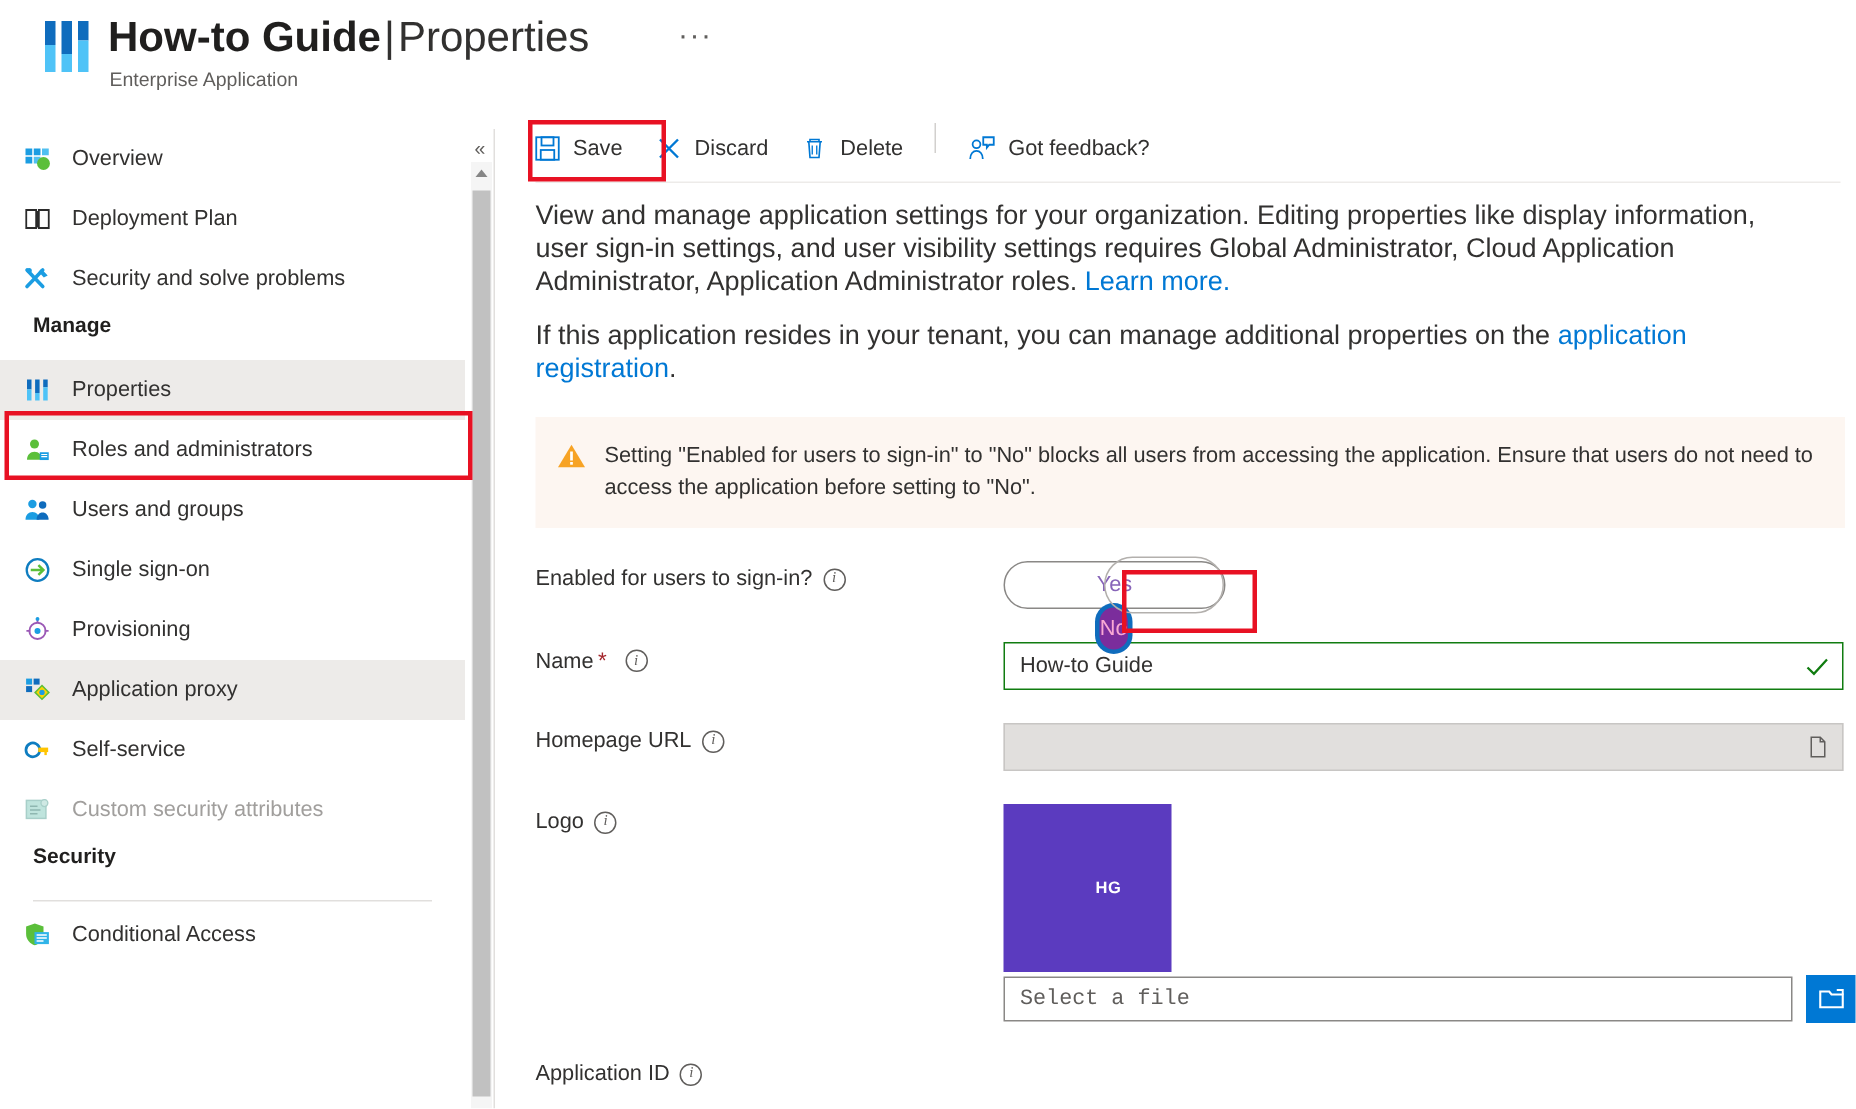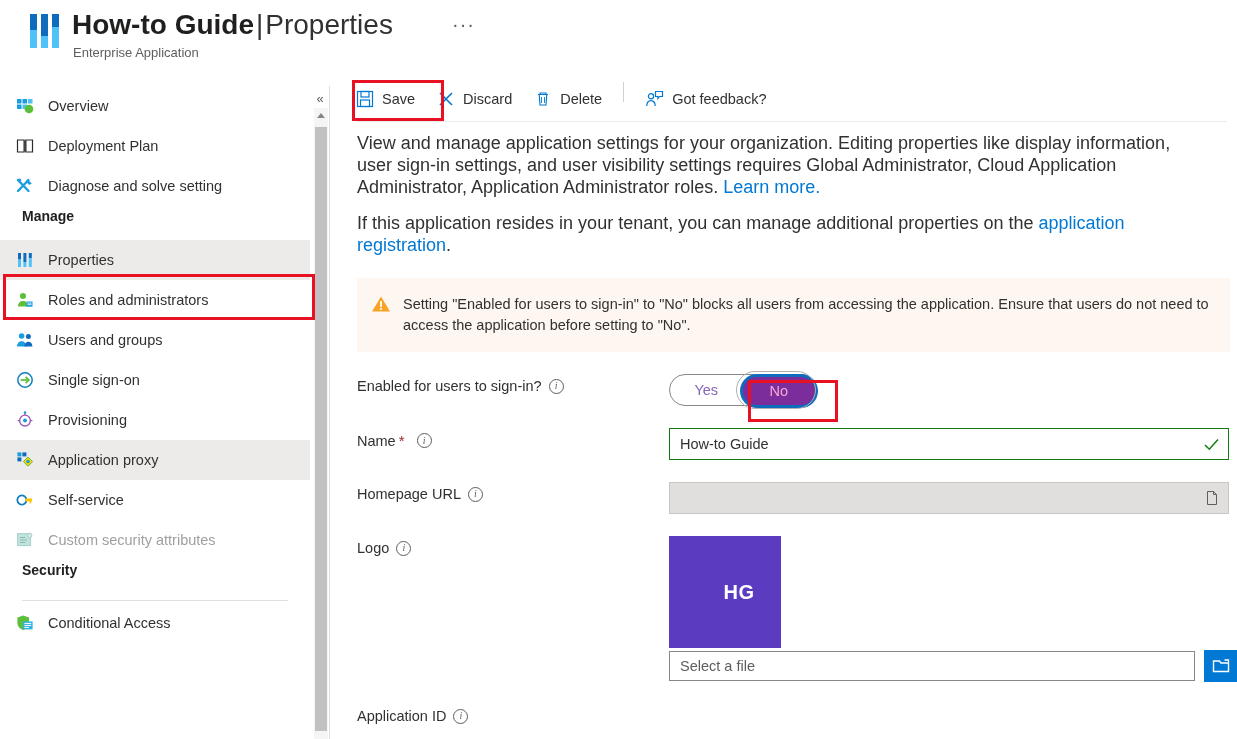--- a/index.html
+++ b/index.html
@@ -132,22 +132,23 @@
     width: 15px; height: 15px; border: 1px solid #605e5c; border-radius: 50%;
     font-size: 10px; font-style: italic; color: #605e5c; margin-left: 7px;
     font-family: "Liberation Serif", serif; cursor: pointer; line-height: 1;
   }
   .ctrl { flex: 1; }
 
   
   .toggle-wrap { position: relative; }
   .toggle {
     width: 148px; height: 32px; border: 1px solid #8a8886; border-radius: 16px;
-    display: flex; align-items: flex-end; background: #fff; cursor: pointer;
+    display: flex; align-items: center; background: #fff; cursor: pointer;
     position: relative;
+    flex-direction: column;
   }
   .toggle .opt {
     flex: 1; text-align: center; font-size: 14.5px; line-height: 30px;
     color: #8764b8; border-radius: 15px; user-select: none;
   }
   .toggle .opt.sel {
     background: #7b2d9c; color: #f9a8d4; height: 28px; line-height: 28px;
     margin-right: 1px; box-shadow: 0 0 0 3px #0f6cbd;
   }
   .toggle-focus {
@@ -162,27 +163,27 @@
     font-size: 14.5px; color: #323130;
   }
   .inp.valid { border-color: #107c10; }
   .inp.dis { background: #e1dfdd; border-color: #c8c6c4; color: #605e5c; }
   .inp .txt { flex: 1; white-space: nowrap; overflow: hidden; }
   .inp .end { flex: 0 0 auto; display: flex; align-items: center; }
 
   .logo-tile {
     width: 112px; height: 112px; background: #5b3bbf;
     display: flex; align-items: center; justify-content: center;
-    color: #fff; font-size: 20px; font-weight: 700; letter-spacing: .5px; padding-left: 28px;
+    color: #fff; font-size: 11px; font-weight: 700; letter-spacing: .5px; padding-left: 28px;
   }
   .file-row { display: flex; align-items: center; margin-top: 2px; }
   .file-inp {
     width: 526px; height: 30px; border: 1px solid #8a8886; background: #fff;
     display: flex; align-items: center; padding-left: 10px;
-    font-size: 14.5px; color: #605e5c;
+    font-size: 14.5px; color: #605e5c; font-family: Liberation Mono, monospace;
   }
   .browse-btn {
     width: 34px; height: 32px; background: #0078d4; margin-left: 9px;
     display: flex; align-items: center; justify-content: center; cursor: pointer;
   }
 
   
   .annot { position: absolute; border: 3px solid #e81123; pointer-events: none; }
   #annot-save { left: 352px; top: 80px; width: 92px; height: 41px; }
   #annot-props { left: 3px; top: 274px; width: 312px; height: 46px; }
@@ -240,21 +241,21 @@
         <span class="nav-label">Deployment Plan</span>
       </div>
       <div class="nav-item">
         <span class="nav-icon">
           <svg width="18" height="18" viewBox="0 0 18 18">
             <path d="M2 3 L12.5 14 M12.5 3 L2 14" stroke="#1b9de2" stroke-width="2.4" stroke-linecap="round"></path>
             <path d="M11.5 2.2 L15.8 6.6 L13.2 8 L9.8 4.2 Z" fill="#1b9de2"></path>
             <circle cx="3.4" cy="3.4" r="1.8" fill="#1b9de2"></circle>
           </svg>
         </span>
-        <span class="nav-label">Diagnose and solve setting</span>
+        <span class="nav-label">Security and solve problems</span>
       </div>
       <div class="nav-section">Manage</div>
       <div class="nav-item active">
         <span class="nav-icon">
           <svg width="18" height="18" viewBox="0 0 18 18">
             <rect x="2" y="2" width="3" height="6.6" fill="#0f6cbd"></rect>
             <rect x="2" y="8.6" width="3" height="7.4" fill="#4fc3f7"></rect>
             <rect x="7.4" y="2" width="3" height="9" fill="#0f6cbd"></rect>
             <rect x="7.4" y="11" width="3" height="5" fill="#4fc3f7"></rect>
             <rect x="12.8" y="2" width="3" height="5.2" fill="#0f6cbd"></rect>

